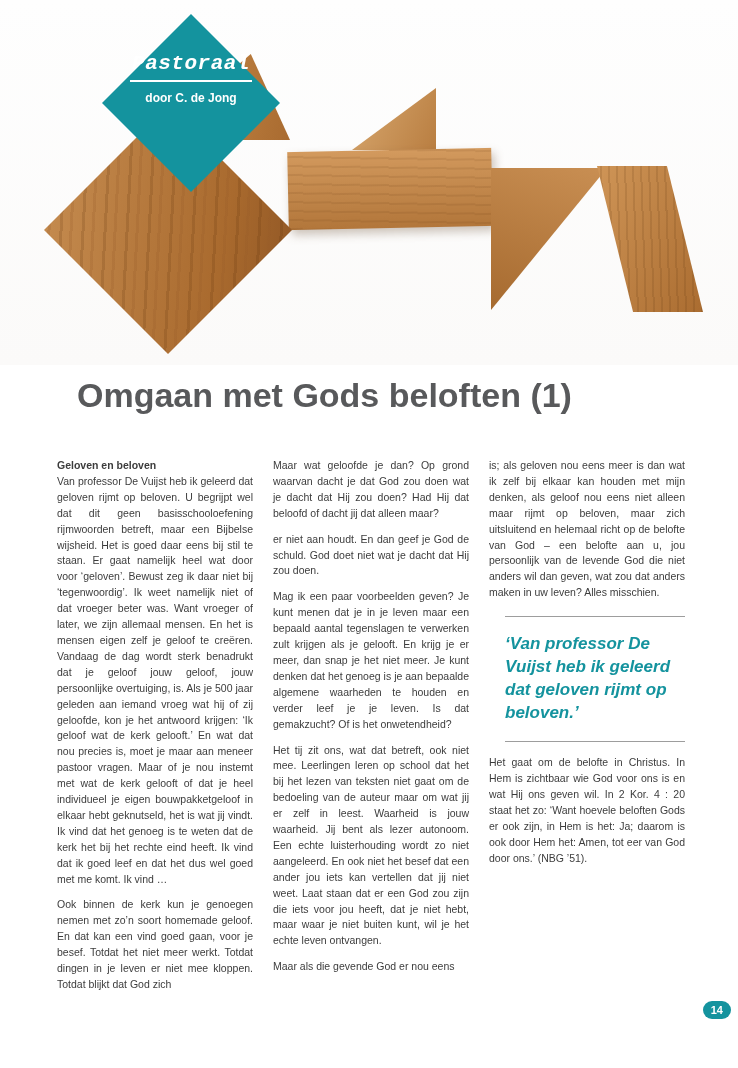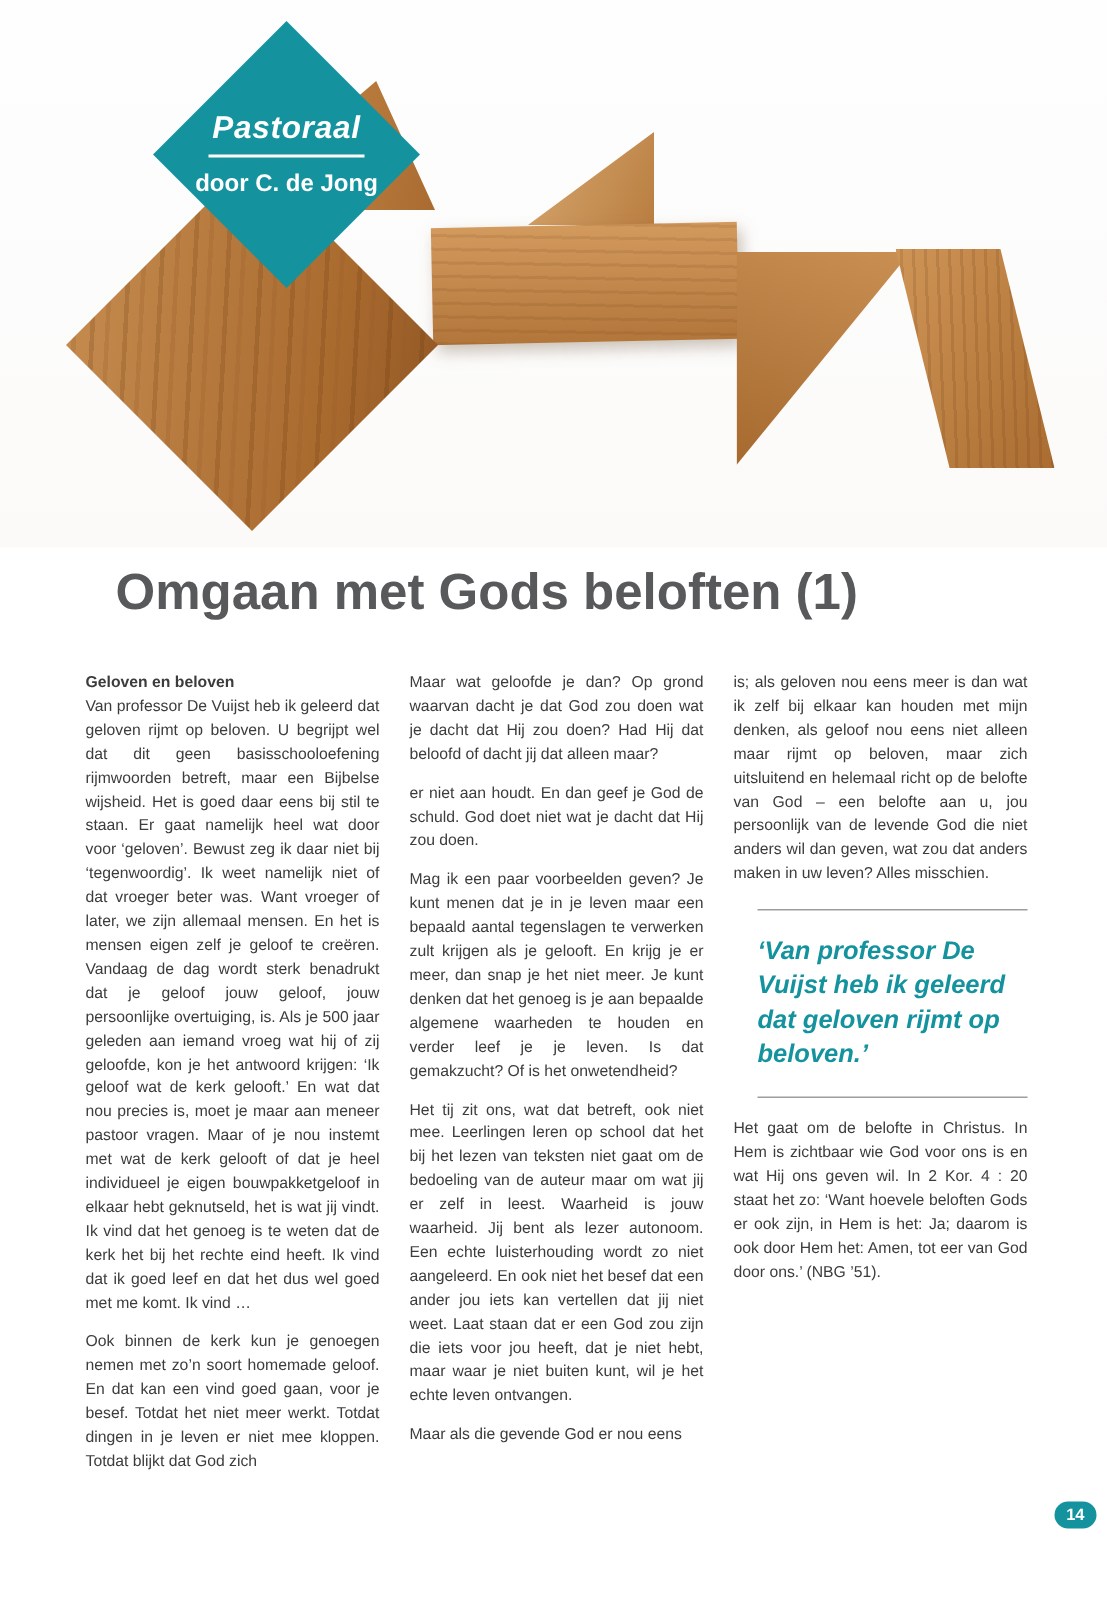--- a/index.html
+++ b/index.html
@@ -40,27 +40,27 @@
     clip-path:polygon(0 0,66% 0,100% 100%,34% 100%);
     background:
       repeating-linear-gradient(88deg,rgba(90,50,12,0.15) 0 2px,rgba(0,0,0,0) 2px 8px),
       linear-gradient(120deg,#cf9557,#aa6c30);}
 
   
   .teal-diamond{position:absolute;left:102px;top:14px;width:178px;height:178px;
     clip-path:polygon(50% 0,100% 50%,50% 100%,0 50%);
     background:var(--teal);}
   .masthead{position:absolute;left:102px;top:14px;width:178px;height:178px;text-align:center;color:#ffffff;}
-  .section-label{margin-top:60px;display:inline-block;font-style:italic;font-weight:bold;font-size:21px;
-    border-bottom:2px solid #ffffff;padding:0 2px 5px 2px;letter-spacing:0.5px;}
-  .byline{margin-top:9px;font-weight:bold;font-size:16px;}
+  .section-label{margin-top:38px;display:inline-block;font-style:italic;font-weight:bold;font-size:21px;
+    border-bottom:2px solid #ffffff;padding:0 2px 5px 2px;letter-spacing:0.5px;font-family:Liberation Mono, monospace;}
+  .byline{margin-top:9px;font-weight:bold;font-size:12px;}
 
   
   .title{position:absolute;left:57px;top:376px;font-size:34px;font-weight:bold;color:var(--title);margin-left:20px;}
-  .cols{position:absolute;left:57px;top:448px;width:628px;display:flex;gap:20px;}
+  .cols{position:absolute;left:57px;top:458px;width:628px;display:flex;gap:20px;}
   .col{width:196px;font-size:10.5px;line-height:15.9px;color:var(--body);text-align:justify;
     -webkit-hyphens:none;hyphens:none;}
   .col p{margin-bottom:10px;}
   .col p.head{font-weight:bold;margin-bottom:0;text-align:left;}
   .col p:last-child{margin-bottom:0;}
   .pullquote{border-top:1px solid var(--rule);border-bottom:1px solid var(--rule);
     padding:15px 0 17px 0;margin:15px 0 13px 16px;
     color:var(--teal);font-size:17px;line-height:23px;font-weight:bold;font-style:italic;text-align:left;}
 
   

